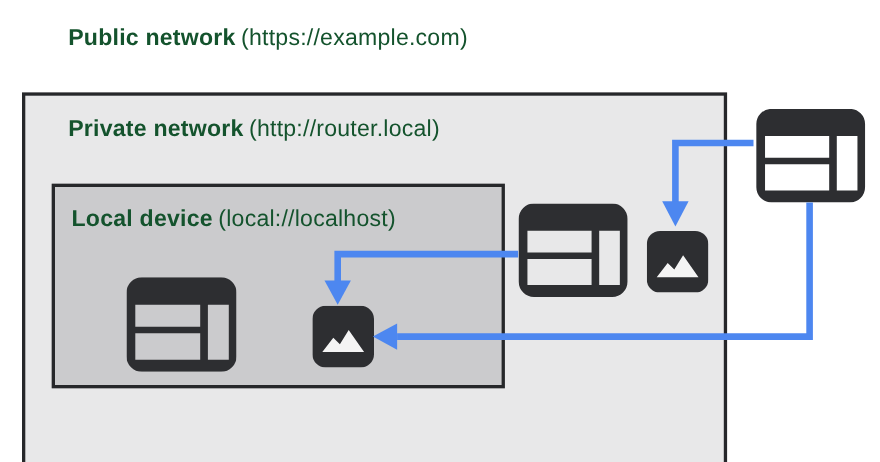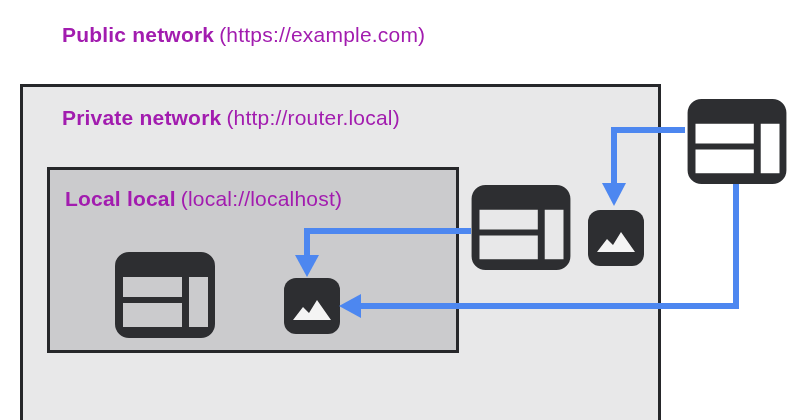--- a/index.html
+++ b/index.html
@@ -2,21 +2,21 @@
 <html><head>
 <meta charset="utf-8">
 <style>
   html, body { margin: 0; padding: 0; background: #ffffff; }
   .stage {
     position: relative;
     width: 800px;
     height: 420px;
     background: #ffffff;
     font-family: "Liberation Sans", sans-serif;
-    color: #a21caf;
+    color: #14532d;
     overflow: hidden;
   }
   .diagram-label {
     position: absolute;
     font-size: 21px;
     line-height: 24px;
     white-space: nowrap;
     letter-spacing: 0.2px;
   }
   .diagram-label .bold { font-weight: 700; margin-right: 5px; }
@@ -62,21 +62,21 @@
     <span class="bold">Public network</span><span class="rest">(https://example.com)</span>
   </div>
 
   <div class="box private-box">
     <div class="diagram-label private-label">
       <span class="bold">Private network</span><span class="rest">(http://router.local)</span>
     </div>
 
     <div class="box local-box">
       <div class="diagram-label local-label">
-        <span class="bold">Local local</span><span class="rest">(local://localhost)</span>
+        <span class="bold">Local device</span><span class="rest">(local://localhost)</span>
       </div>
 
       <svg class="icon web-icon-local" viewBox="0 0 100 86">
         <path fill-rule="evenodd" fill="#2d2e31" d="M14 0h72a14 14 0 0 1 14 14v58a14 14 0 0 1-14 14H14A14 14 0 0 1 0 72V14A14 14 0 0 1 14 0zM8 25h59v20H8zm0 26h59v24H8zm66-26h19v50H74z"></path>
       </svg>
 
       <svg class="icon img-icon-local" viewBox="0 0 56 56">
         <path fill="#2d2e31" d="M12 0h32a12 12 0 0 1 12 12v32a12 12 0 0 1-12 12H12A12 12 0 0 1 0 44V12A12 12 0 0 1 12 0z"></path>
         <polygon fill="#f4f4f4" points="9,42 19,29 25,35 33,22 47,42"></polygon>
       </svg>

